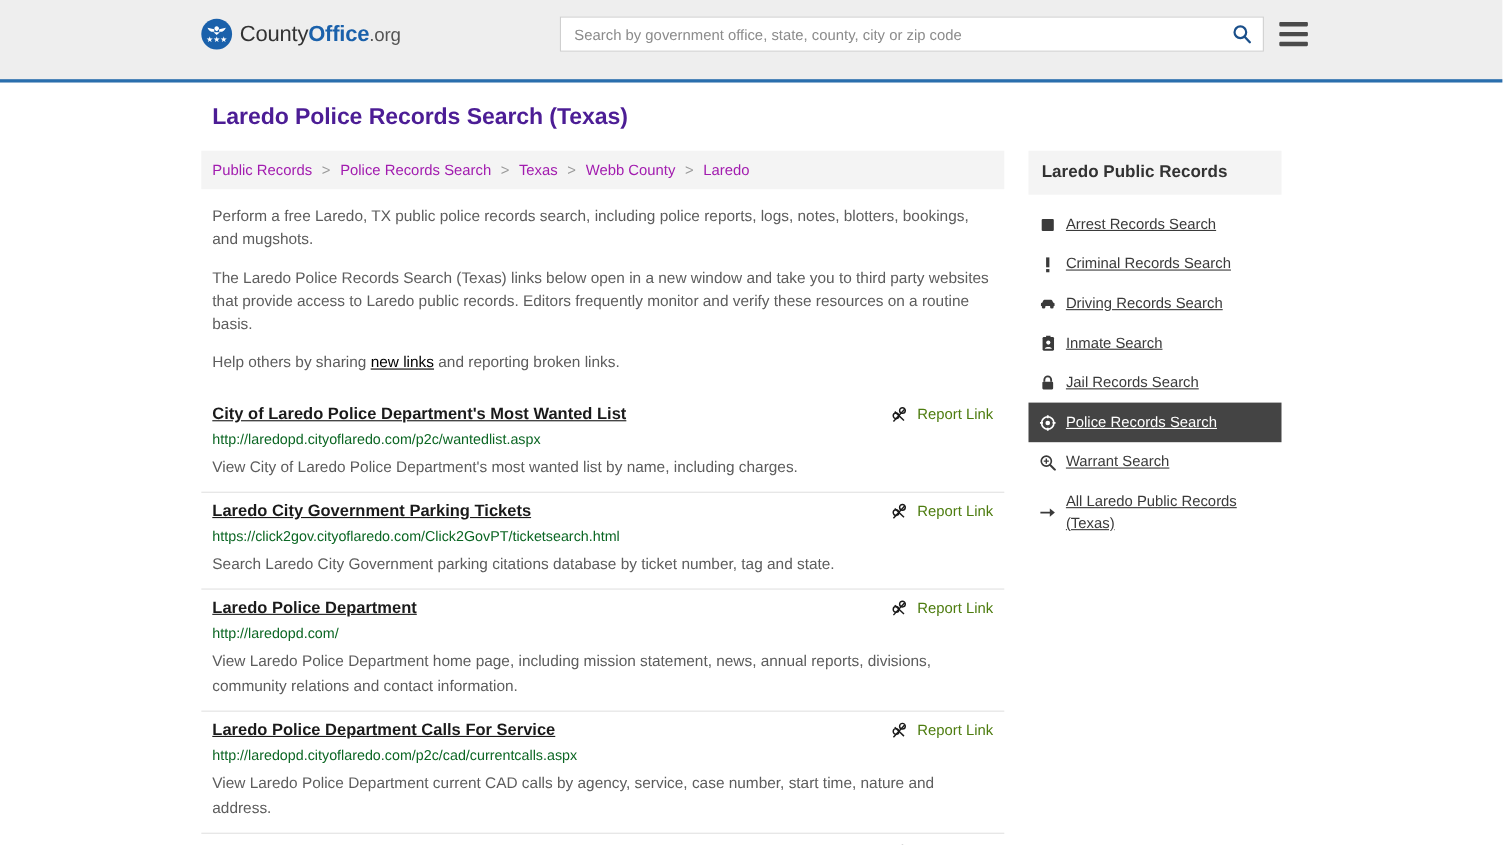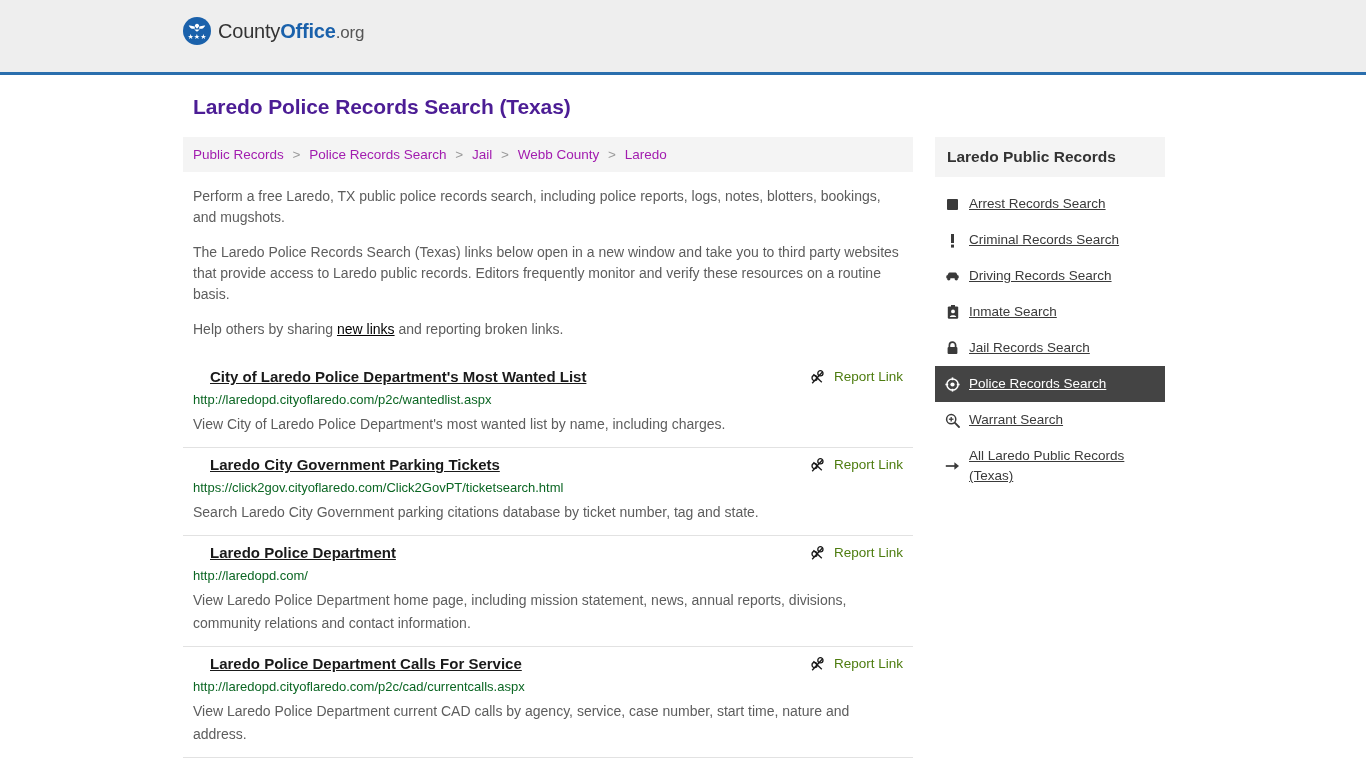--- a/index.html
+++ b/index.html
@@ -166,21 +166,20 @@
     justify-content: space-between;
     align-items: flex-start;
   }
   .result-title {
     font-size: 15px;
     font-weight: bold;
     color: #1a1a1a;
     text-decoration: underline;
     cursor: pointer;
     line-height: 22px;
-    margin-left: 17px;
   }
   .report-link {
     display: flex;
     align-items: center;
     gap: 8px;
     color: #4d7c0f;
     font-size: 13.5px;
     cursor: pointer;
     white-space: nowrap;
     margin-right: 10px;
@@ -244,36 +243,52 @@
     <a class="brand" href="#">
       <span class="brand-mark">
         <svg class="eagle" viewBox="0 0 19 9">
           <path d="M9.5 0.8 C8.2 0.8 7.4 1.8 7.4 2.8 C7.4 3.6 8 4.2 8.6 4.4 L8.6 5.2 L10.4 5.2 L10.4 4.4 C11 4.2 11.6 3.6 11.6 2.8 C11.6 1.8 10.8 0.8 9.5 0.8 Z M7.2 3.6 L1.2 2.2 C1.2 2.2 2.2 5.0 4.6 5.8 L7.4 5.8 Z M11.8 3.6 L17.8 2.2 C17.8 2.2 16.8 5.0 14.4 5.8 L11.6 5.8 Z M6.6 6.4 L12.4 6.4 L9.5 8.8 Z" fill="#ffffff"></path>
         </svg>
         <span class="stars">★★★</span>
       </span>
       <span class="brand-text"><span class="b-county">County</span><span class="b-office">Office</span><span class="b-org">.org</span></span>
     </a>
 
+    <div class="search-wrap">
+      <div class="search-box">
+        <input type="text" placeholder="Search by government office, state, county, city or zip code" style="">
+        <button class="search-btn">
+          <svg width="18" height="18" viewBox="0 0 18 18">
+            <circle cx="7.6" cy="7.3" r="5.3" fill="none" stroke="#1a4f8a" stroke-width="2"></circle>
+            <line x1="11.5" y1="11.4" x2="16.2" y2="16.4" stroke="#1a4f8a" stroke-width="2.2" stroke-linecap="round"></line>
+          </svg>
+        </button>
+      </div>
+      <div class="hamburger">
+        <span></span>
+        <span></span>
+        <span></span>
+      </div>
+    </div>
   </div>
 </div>
 
 <div class="page">
   <h1 class="page-title">Laredo Police Records Search (Texas)</h1>
 
   <div class="columns">
 
     <div class="main-col">
 
       <div class="breadcrumb">
         <a href="#">Public Records</a>
         <span class="sep">&gt;</span>
         <a href="#">Police Records Search</a>
         <span class="sep">&gt;</span>
-        <a href="#">Jail</a>
+        <a href="#">Texas</a>
         <span class="sep">&gt;</span>
         <a href="#">Webb County</a>
         <span class="sep">&gt;</span>
         <a href="#">Laredo</a>
       </div>
 
       <div class="intro">
         <p>Perform a free Laredo, TX public police records search, including police reports, logs, notes, blotters, bookings, and mugshots.</p>
         <p>The Laredo Police Records Search (Texas) links below open in a new window and take you to third party websites that provide access to Laredo public records. Editors frequently monitor and verify these resources on a routine basis.</p>
         <p><span>Help others by sharing </span><a href="#">new links</a><span> and reporting broken links.</span></p>

